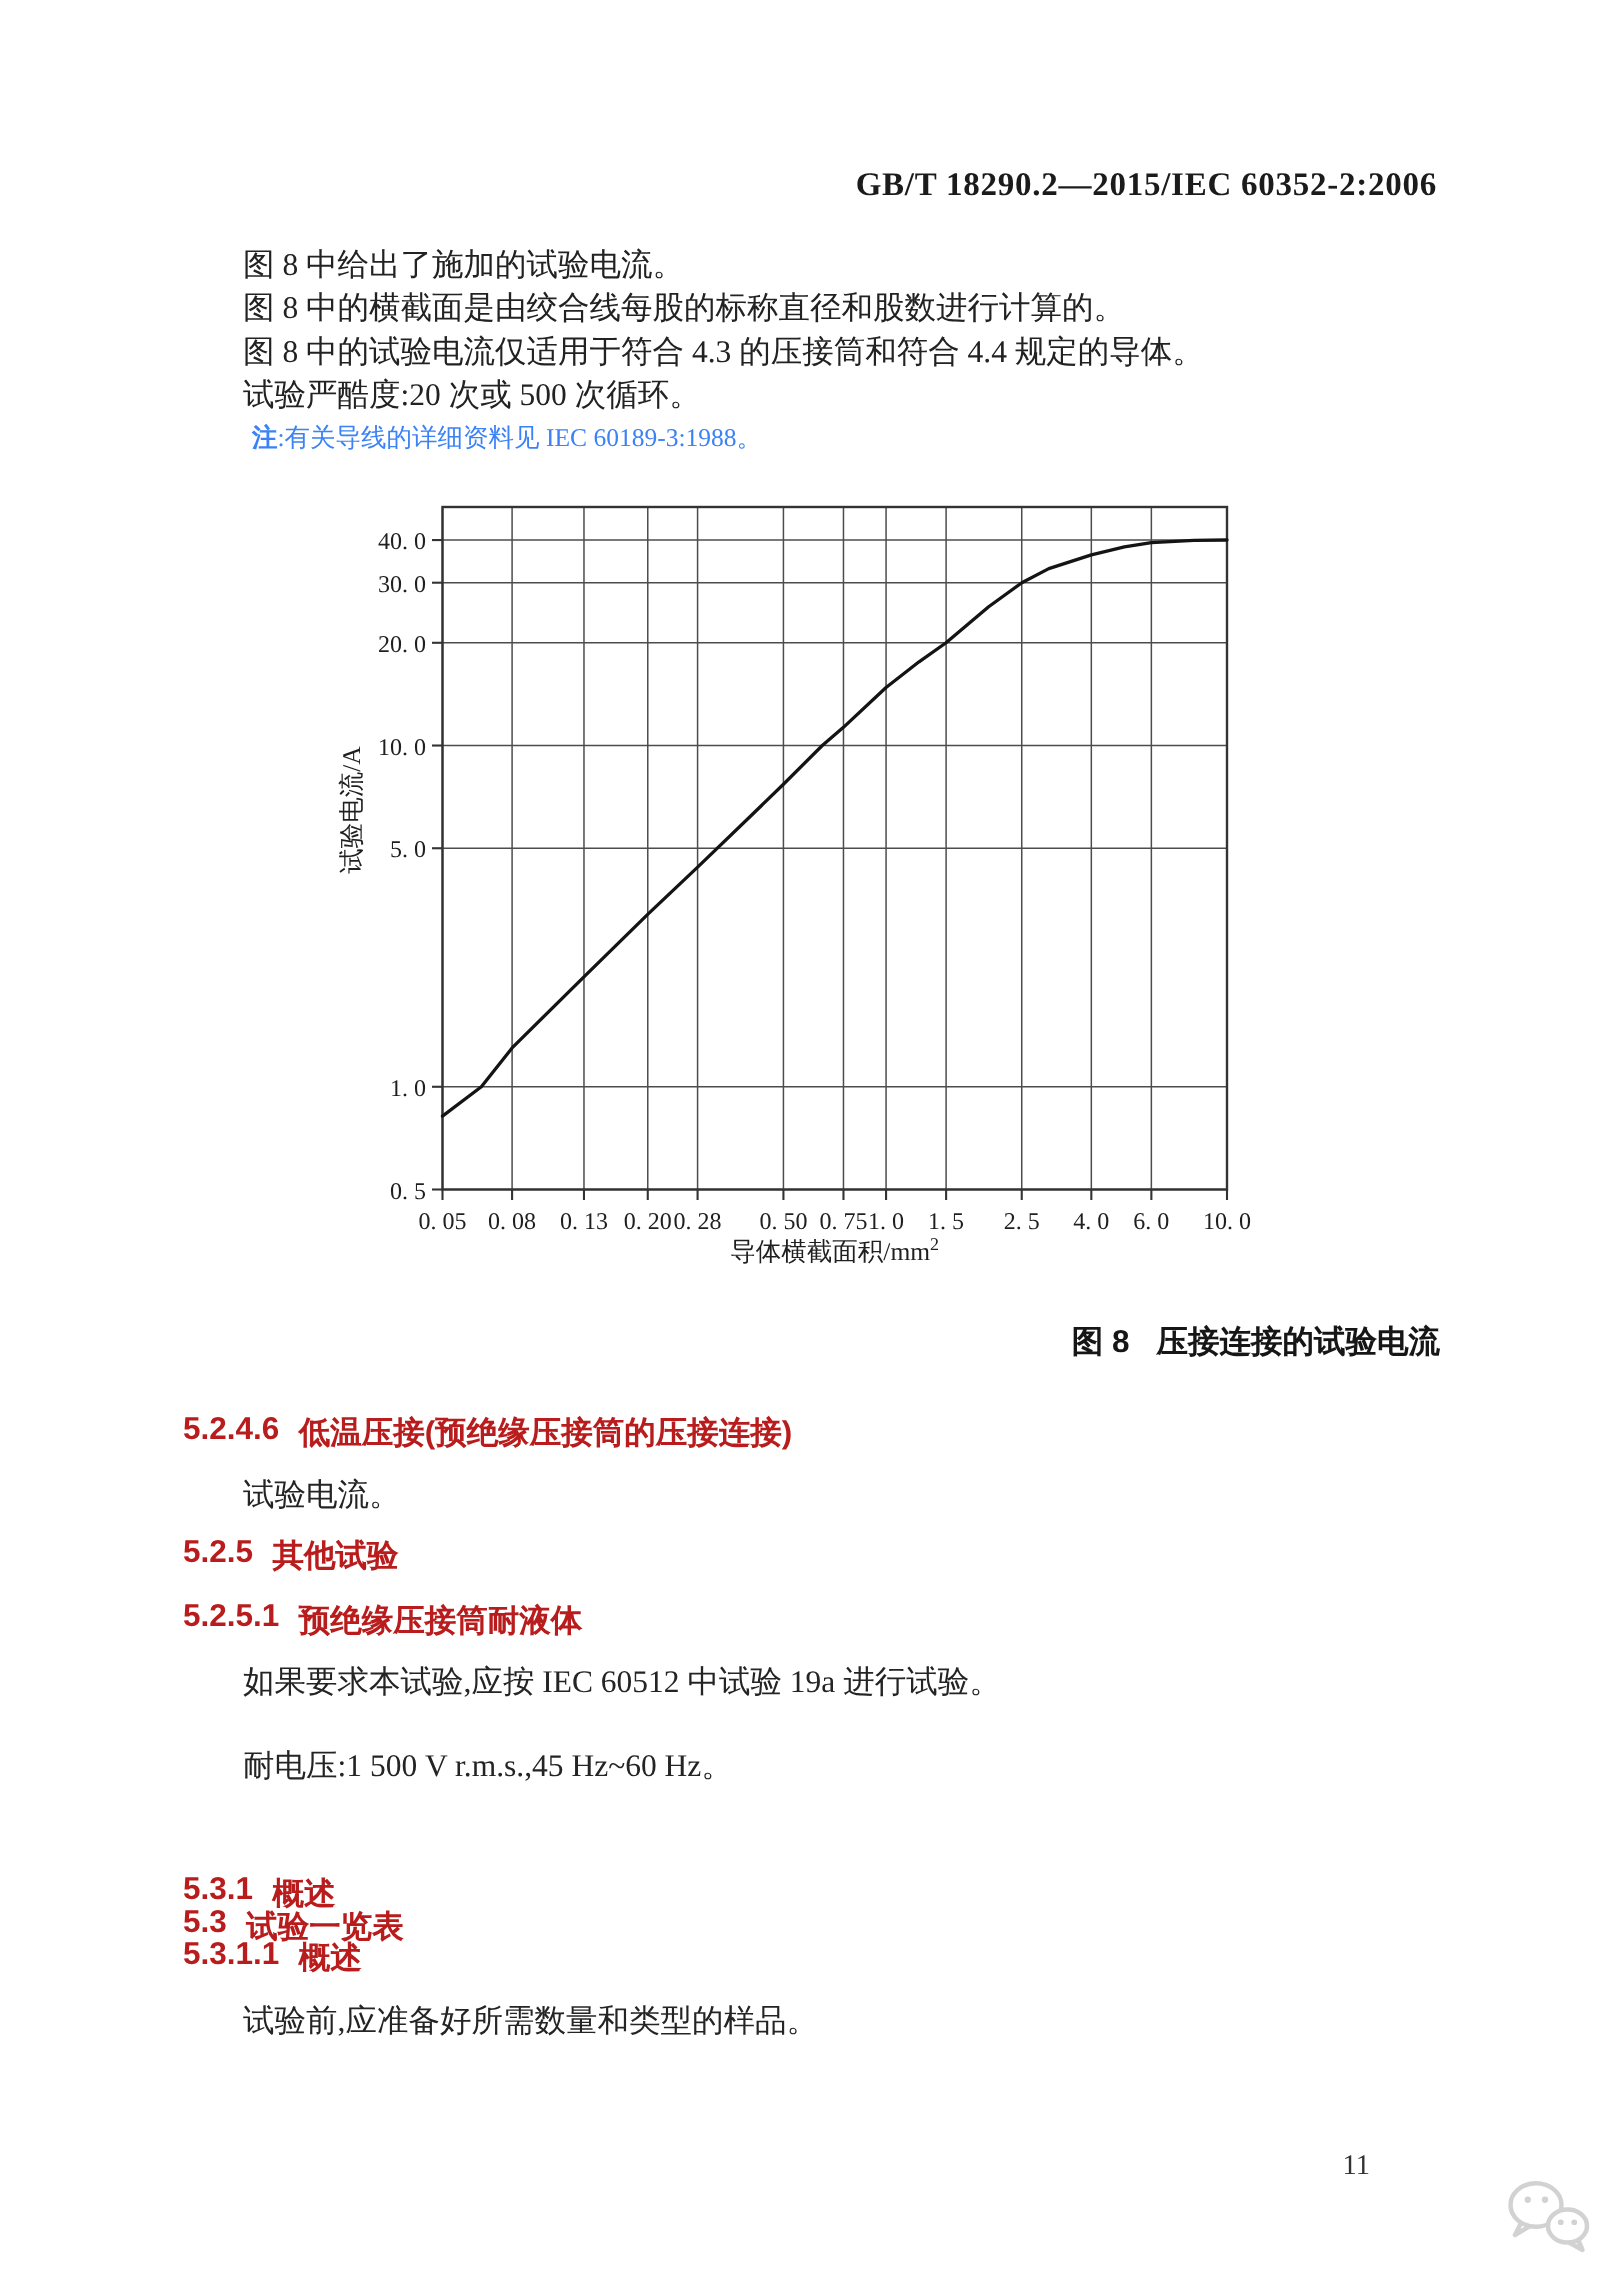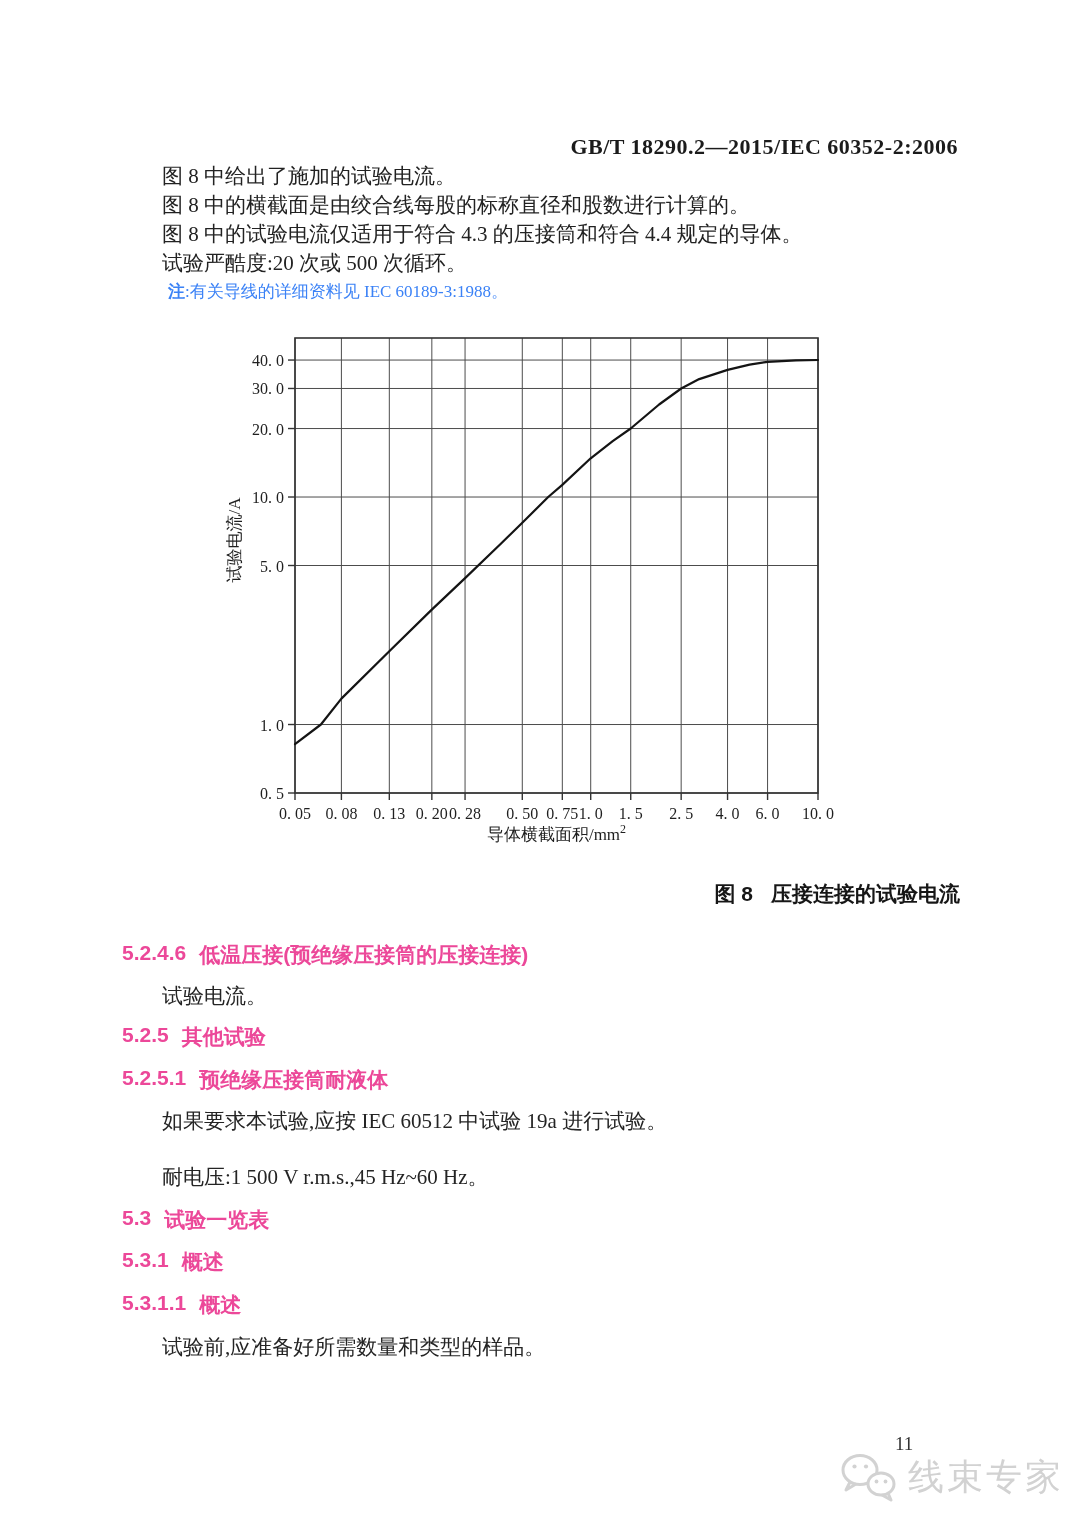--- a/index.html
+++ b/index.html
@@ -4,38 +4,38 @@
 <style>
   html,body{margin:0;padding:0;background:#e9e9e9;}
   .page{
     position:relative;width:1080px;height:1527px;margin:0 auto;
     background:#ffffff;overflow:hidden;
     font-family:"Liberation Serif",serif;color:#222;
   }
   .doc-header{
     position:absolute;top:110px;right:122px;
     font-family:"Liberation Serif",serif;font-weight:700;
-    font-size:22px;letter-spacing:.5px;color:#1b1b1b;margin-top:24px;
+    font-size:22px;letter-spacing:.5px;color:#1b1b1b;
   }
   .intro{position:absolute;top:162px;left:162px;line-height:29px;font-size:21px;}
   .note{position:absolute;top:280px;left:168px;font-size:17px;color:#3b82f6;}
   .note .note-label{font-family:"Liberation Sans",sans-serif;font-weight:700;}
   #chart-svg{position:absolute;left:160px;top:330px;}
   #chart-svg text{font-family:"Liberation Serif",serif;fill:#1f1f1f;}
   #chart-svg .tick{font-size:16px;}
   #chart-svg .axis-title{font-size:17px;}
   .caption{
     position:absolute;top:880px;left:120px;width:840px;text-align:right;
     font-family:"Liberation Sans",sans-serif;font-weight:700;font-size:21px;color:#161616;
   }
   .caption .cap-num{margin-right:18px;}
   .h-sec{
     position:absolute;left:122px;display:flex;gap:13px;
     font-family:"Liberation Sans",sans-serif;font-weight:700;
-    font-size:21px;color:#ec4899;white-space:nowrap;
+    font-size:21px;color:#b91c1c;white-space:nowrap;
   }
   .p-body{position:absolute;left:162px;font-size:21px;color:#242424;white-space:nowrap;}
   .page-number{position:absolute;top:1385px;left:895px;font-size:19px;color:#333;margin-top:48px;}
   .watermark{
     position:absolute;right:16px;bottom:22px;display:flex;align-items:center;gap:8px;
     color:#d2d2d2;font-family:"Liberation Sans",sans-serif;font-size:36px;
     letter-spacing:3px;user-select:none;
   }
 </style>
 </head>
@@ -138,21 +138,21 @@
     <span>其他试验</span>
   </div>
 
   <div class="h-sec" style="top:1066px">
     <span>5.2.5.1</span>
     <span>预绝缘压接筒耐液体</span>
   </div>
   <div class="p-body" style="top:1107px">如果要求本试验,应按 IEC 60512 中试验 19a 进行试验。</div>
   <div class="p-body" style="top:1163px">耐电压:1 500 V r.m.s.,45 Hz~60 Hz。</div>
 
-  <div class="h-sec" style="top:1206px">
+  <div class="h-sec" style="top:1270px">
     <span>5.3</span>
     <span>试验一览表</span>
   </div>
 
   <div class="h-sec" style="top:1248px">
     <span>5.3.1</span>
     <span>概述</span>
   </div>
 
   <div class="h-sec" style="top:1291px">
@@ -167,16 +167,15 @@
     <svg width="64" height="56" viewBox="0 0 64 56">
       <ellipse cx="24" cy="21" rx="17" ry="14.5" fill="none" stroke="#d2d2d2" stroke-width="3"></ellipse>
       <path d="M14 33 L10 41 L20 35" fill="none" stroke="#d2d2d2" stroke-width="3" stroke-linejoin="round"></path>
       <circle cx="18.5" cy="17.5" r="2.1" fill="#d2d2d2"></circle>
       <circle cx="30" cy="17.5" r="2.1" fill="#d2d2d2"></circle>
       <ellipse cx="45" cy="35" rx="13" ry="11" fill="#ffffff" stroke="#d2d2d2" stroke-width="3"></ellipse>
       <path d="M52 44 L55 51 L46 46" fill="none" stroke="#d2d2d2" stroke-width="3" stroke-linejoin="round"></path>
       <circle cx="40.5" cy="32.5" r="1.9" fill="#d2d2d2"></circle>
       <circle cx="49.5" cy="32.5" r="1.9" fill="#d2d2d2"></circle>
     </svg>
-    <span>线束专家</span>
   </div>
 
 </div>
 
 </body></html>

